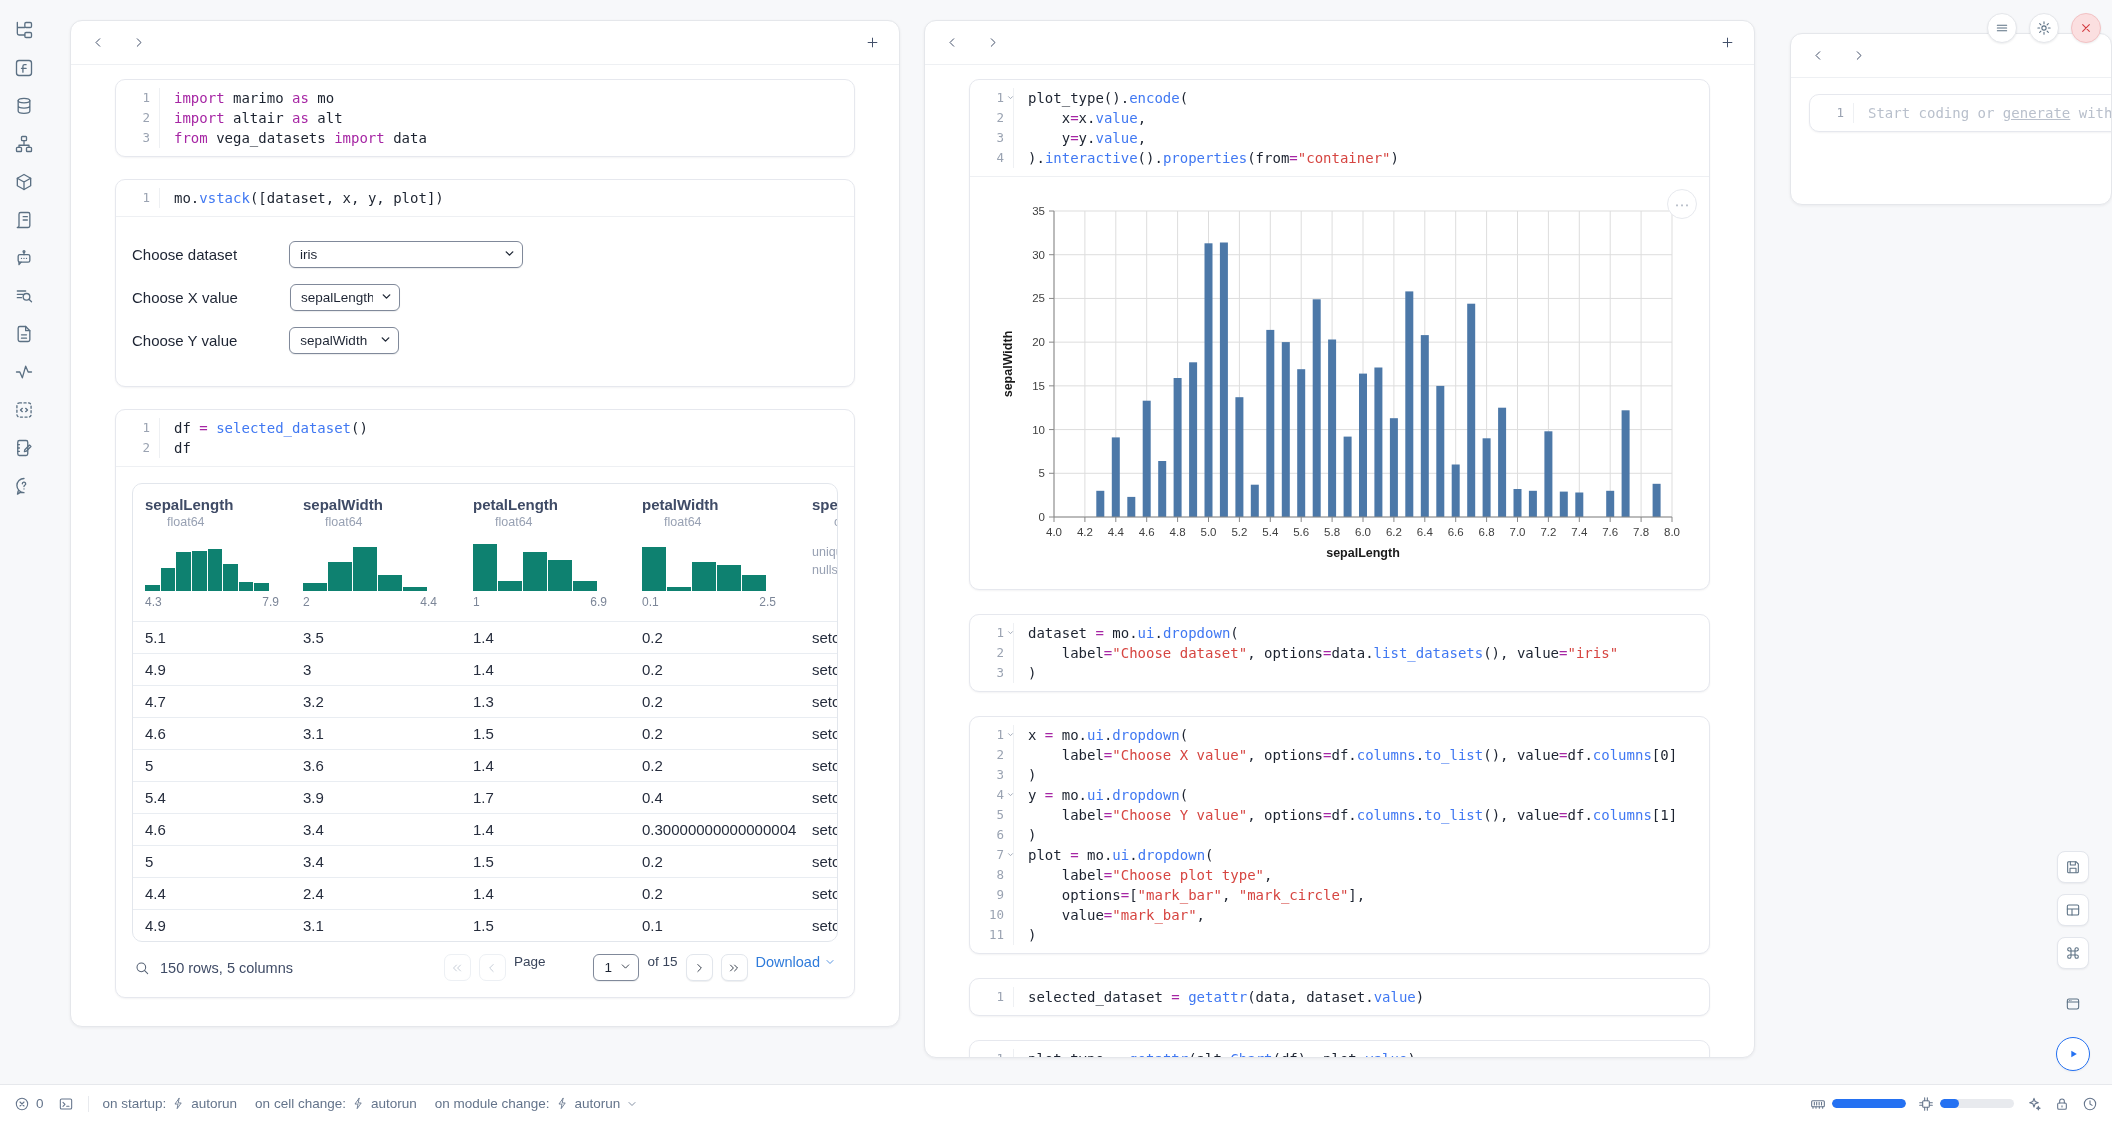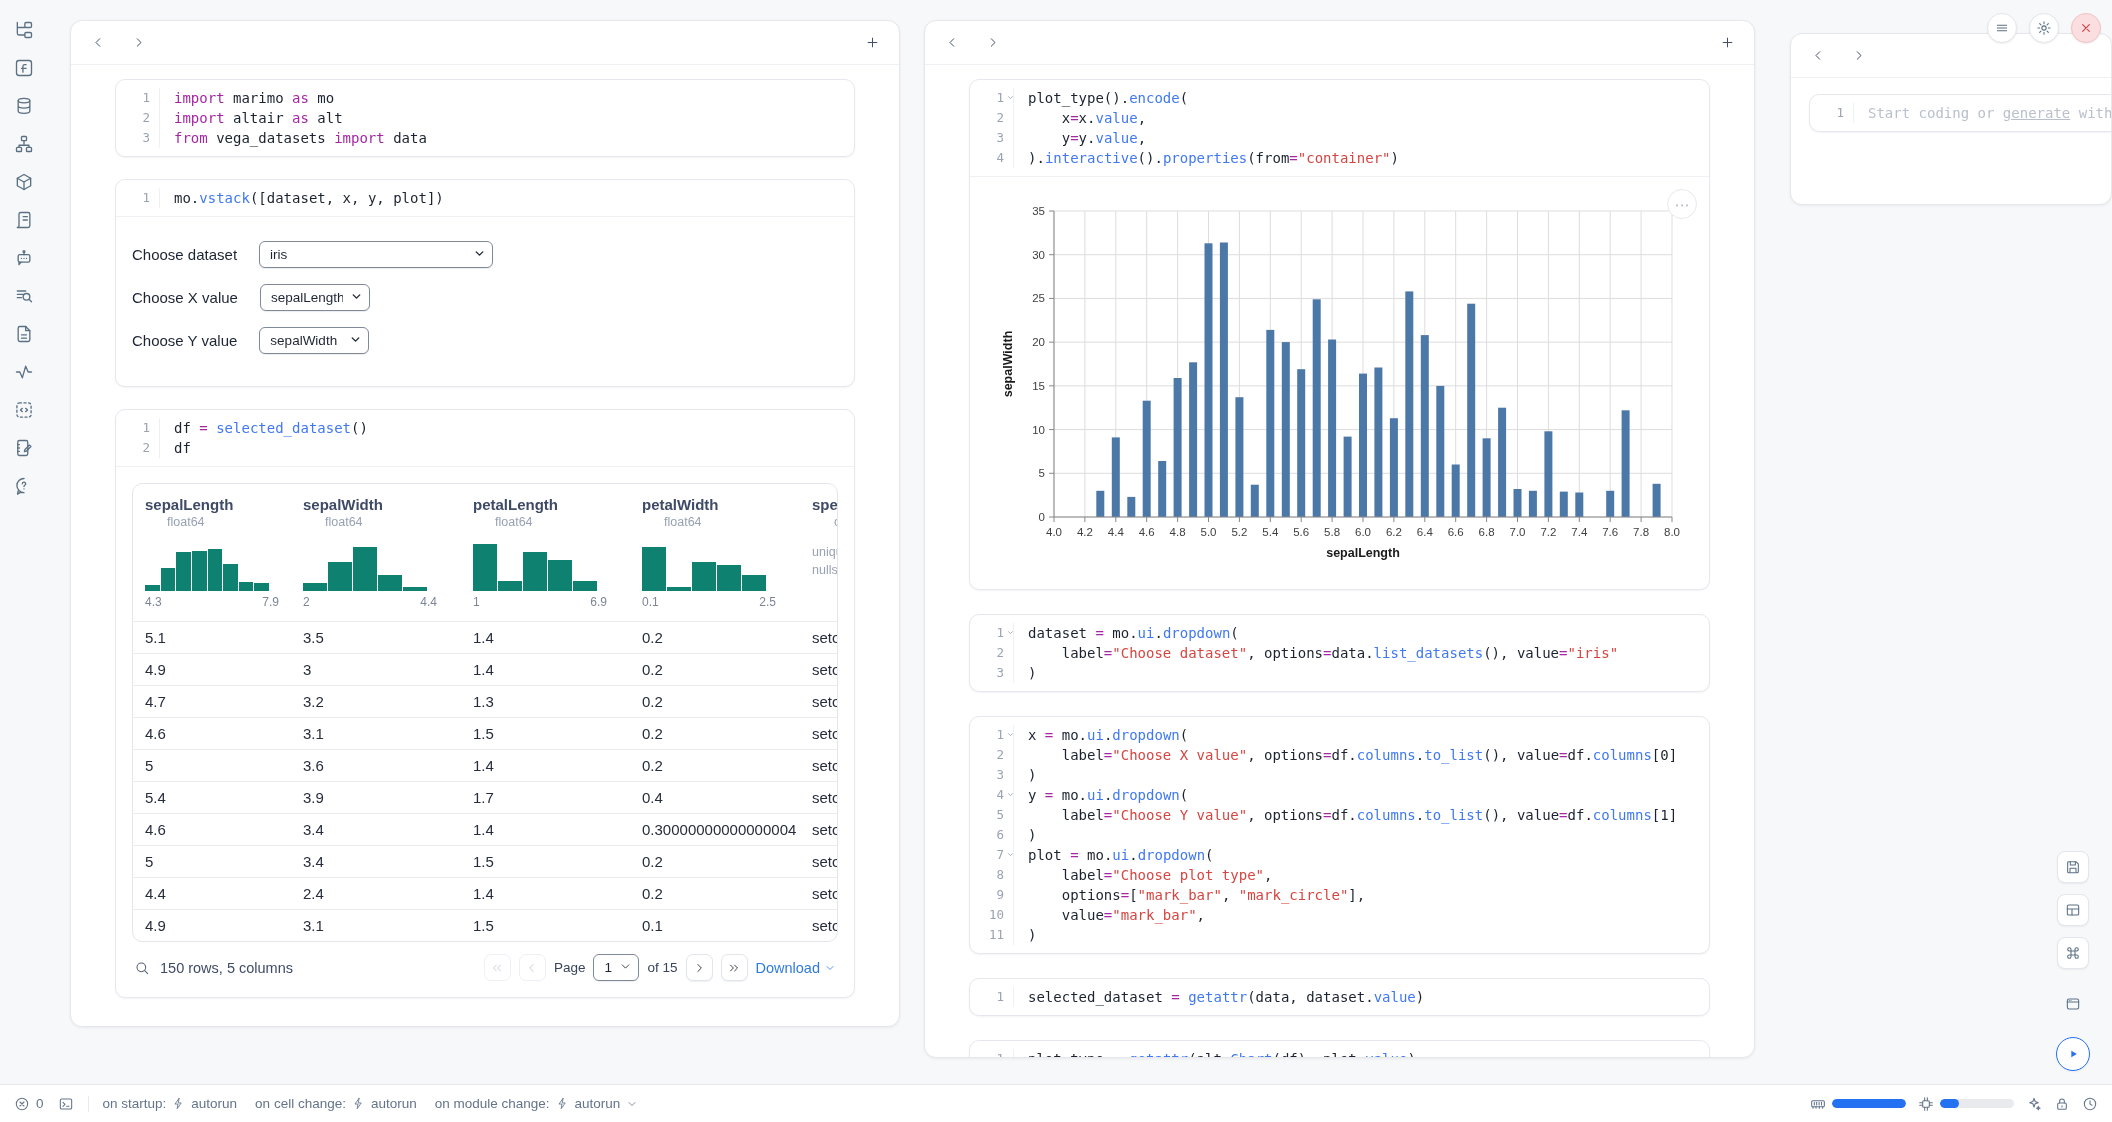--- a/index.html
+++ b/index.html
@@ -35,23 +35,23 @@
   .code-line { display:flex; line-height:20px; font-family:"DejaVu Sans Mono",monospace; font-size:14px; }
   .gutter { width:44px; flex:none; color:#9aa3b2; text-align:right; padding-right:9px;
     border-right:1px solid #eef0f3; font-size:12.5px; position:relative; }
   .fold { position:absolute; right:-2px; top:5px; color:#9aa3b2; }
   .code-text { padding-left:14px; white-space:pre; color:#1c2330; }
   .tk-k { color:#a626a4; } .tk-f { color:#4078f2; } .tk-s { color:#d64541; }
   .tk-o { color:#a626a4; } .tk-p { color:#1c2330; }
   .cell-output { border-top:1px solid #eef0f3; padding:16px; position:relative; }
 
   
-  .ctrl-row { display:flex; align-items:center; gap:22px; margin:8px 0 16px; }
+  .ctrl-row { display:flex; align-items:center; gap:12px; margin:8px 0 16px; }
   .ctrl-label { font-size:15px; color:#1d2433; }
-  .sel { position:relative; display:inline-block; }
+  .sel { position:relative; display:inline-block;margin-left:40px; }
   .sel select { appearance:none; -webkit-appearance:none; height:27px; border:1px solid #80899a;
     border-radius:6px; background:#fff; padding:0 26px 0 10px; font-size:13.5px; color:#1d2433;
     box-shadow:0 1px 1px rgba(16,24,40,.08); width:100%; }
   .sel .caret { position:absolute; right:7px; top:6px; color:#222a38; pointer-events:none; }
 
   
   .table-card { border:1px solid #e2e6ec; border-radius:10px; width:706px; overflow:hidden; }
   .t-head { display:grid; }
   .t-col { padding:12px 12px 6px; overflow:hidden; }
   .t-name { font-size:15px; font-weight:bold; color:#3f4b66; }
@@ -59,21 +59,21 @@
   .hist { height:52px; margin-top:10px; width:124px; display:flex; align-items:flex-end; gap:1px; }
   .hist div { flex:1; background:#0e8170; }
   .hist-range { width:134px; display:flex; justify-content:space-between; font-size:12px;
     color:#7c8698; margin:4px 0 6px; }
   .t-summary { font-size:12.5px; color:#98a1b3; margin-top:14px; line-height:18px; white-space:nowrap; }
   .t-row { display:grid; border-top:1px solid #e9edf2; }
   .t-row:first-of-type { border-top:1px solid #dfe3e9; }
   .t-cell { padding:7px 12px; font-size:15px; color:#262d3d; white-space:nowrap; overflow:hidden; }
   .table-footer { display:flex; align-items:center; margin-top:12px; padding:0 2px; gap:10px; }
   .tf-summary { font-size:14.5px; color:#3f4b66; }
-  .pg { display:flex; align-items:center; gap:8px; margin-left:auto; font-size:13.5px; color:#39445a; }
+  .pg { display:flex; align-items:flex-start; gap:8px; margin-left:auto; font-size:13.5px; color:#39445a; }
   .pg-btn { width:27px; height:27px; border-radius:7px; border:1px solid #e2e6ec; background:#fff;
     display:flex; align-items:center; justify-content:center; color:#2b3442; cursor:pointer;
     box-shadow:0 1px 1px rgba(16,24,40,.07); }
   .pg-btn.dim { color:#c2c9d4; border-color:#edf0f4; box-shadow:none; }
   .download { display:flex; align-items:center; gap:4px; color:#2f7bdb; font-size:14.5px;
     background:none; border:none; cursor:pointer; }
 
   
   .chart-wrap { padding:6px 0 2px 12px; }
   .chart-opts { position:absolute; top:12px; right:12px; width:30px; height:30px; border-radius:50%;

